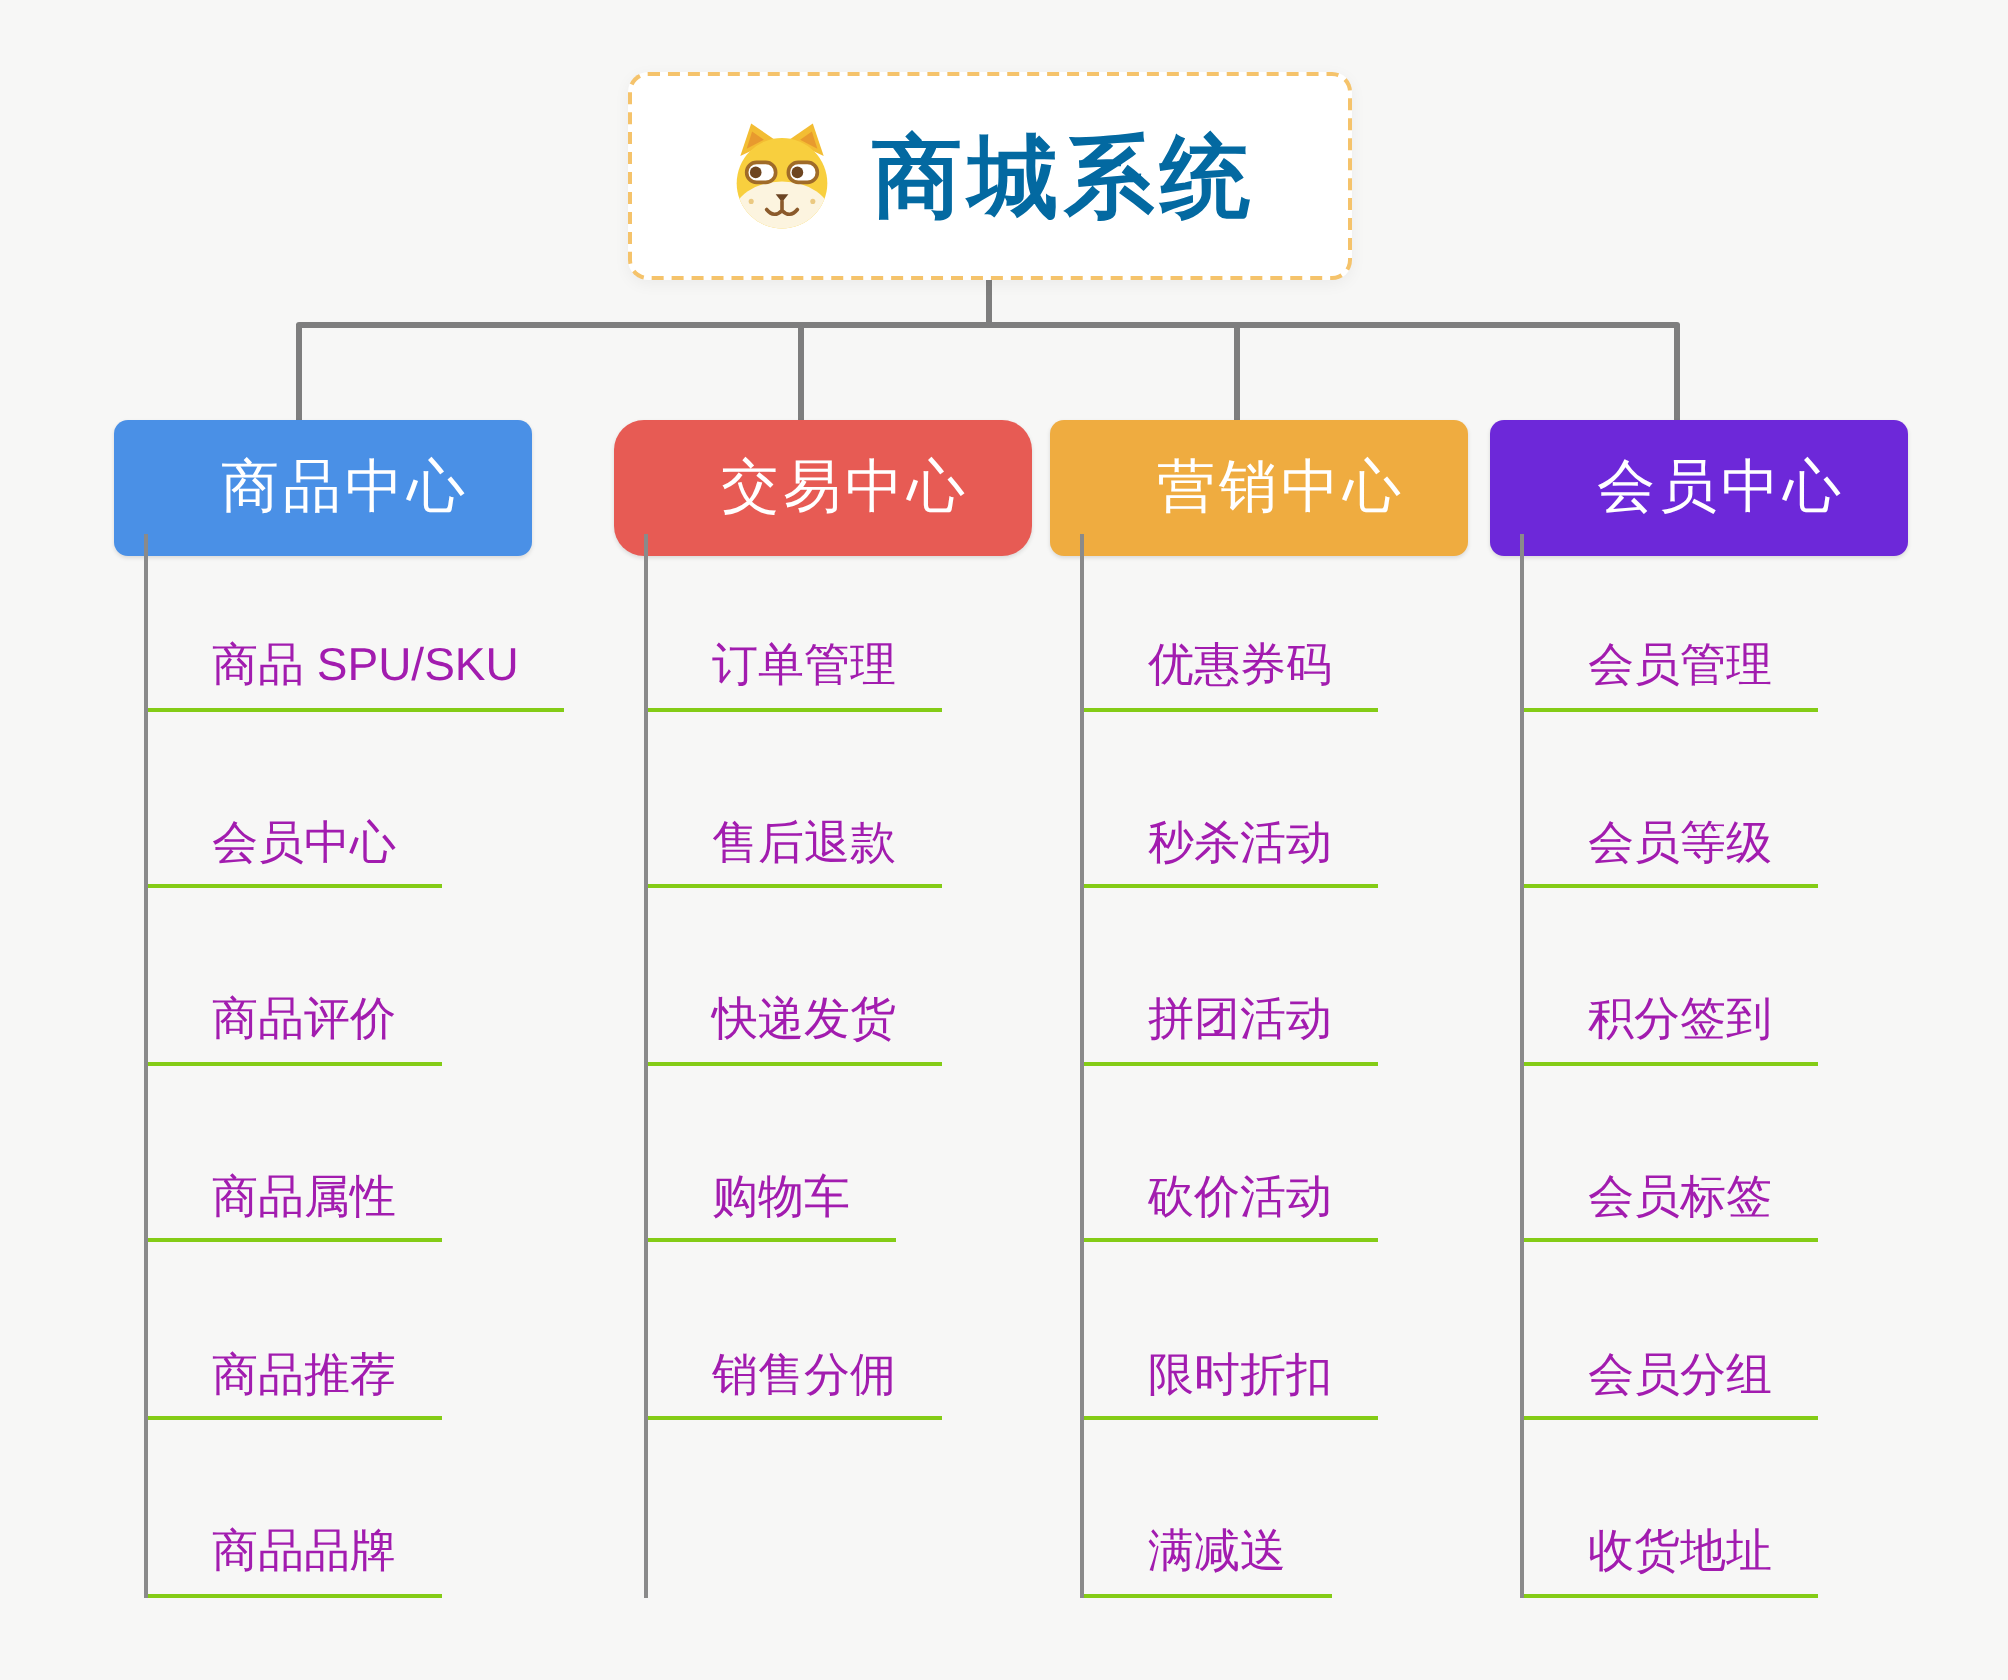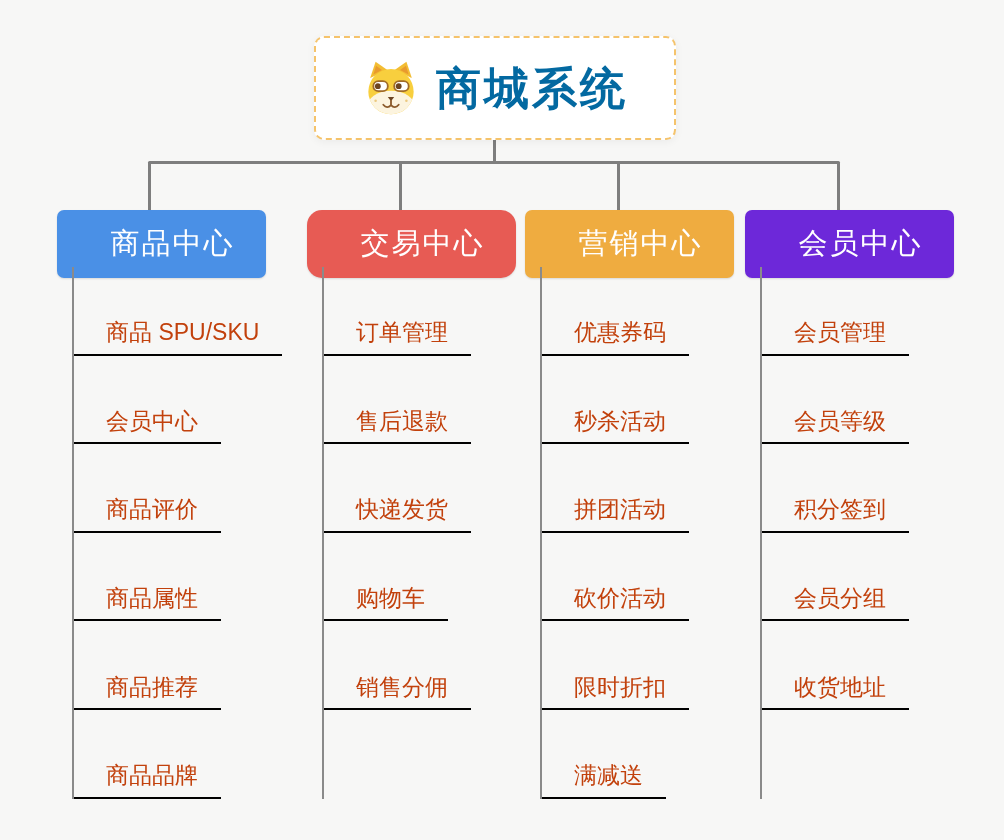--- a/index.html
+++ b/index.html
@@ -32,22 +32,22 @@
     box-shadow:0 1px 2px rgba(0,0,0,.12);cursor:pointer;padding-left:22px;
   }
   .b0{left:57px}.b1{left:307px}.b2{left:525px}.b3{left:745px}
 
   
   .col{position:absolute;top:267px;display:flex;flex-direction:column;align-items:flex-start;}
   .c0{left:72px}.c1{left:322px}.c2{left:540px}.c3{left:760px}
   .col::before{content:"";position:absolute;left:0;top:0;width:2px;height:532px;background:#8A8A8A;}
   .leaf{height:88.6px;display:flex;align-items:flex-end;cursor:pointer;}
   .leaf-inner{
-    border-bottom:2px solid #000000;padding:0 23px 8px 34px;
-    font-size:23px;color:#c2410c;white-space:nowrap;line-height:1.15;
+    border-bottom:2px solid #84cc16;padding:0 23px 8px 34px;
+    font-size:23px;color:#a21caf;white-space:nowrap;line-height:1.15;
   }
 </style>
 </head>
 <body>
 
 <div class="canvas">
 
   <div class="conn conn-root-stub"></div>
   <div class="conn conn-bus"></div>
   <div class="conn conn-drop drop-0"></div>
@@ -151,20 +151,23 @@
     <div class="leaf">
         <div class="leaf-inner">会员管理</div>
       </div>
     <div class="leaf">
         <div class="leaf-inner">会员等级</div>
       </div>
     <div class="leaf">
         <div class="leaf-inner">积分签到</div>
       </div>
     <div class="leaf">
+        <div class="leaf-inner">会员标签</div>
+      </div>
+    <div class="leaf">
         <div class="leaf-inner">会员分组</div>
       </div>
     <div class="leaf">
         <div class="leaf-inner">收货地址</div>
       </div>
   </div>
 
 </div>
 
 </body></html>

